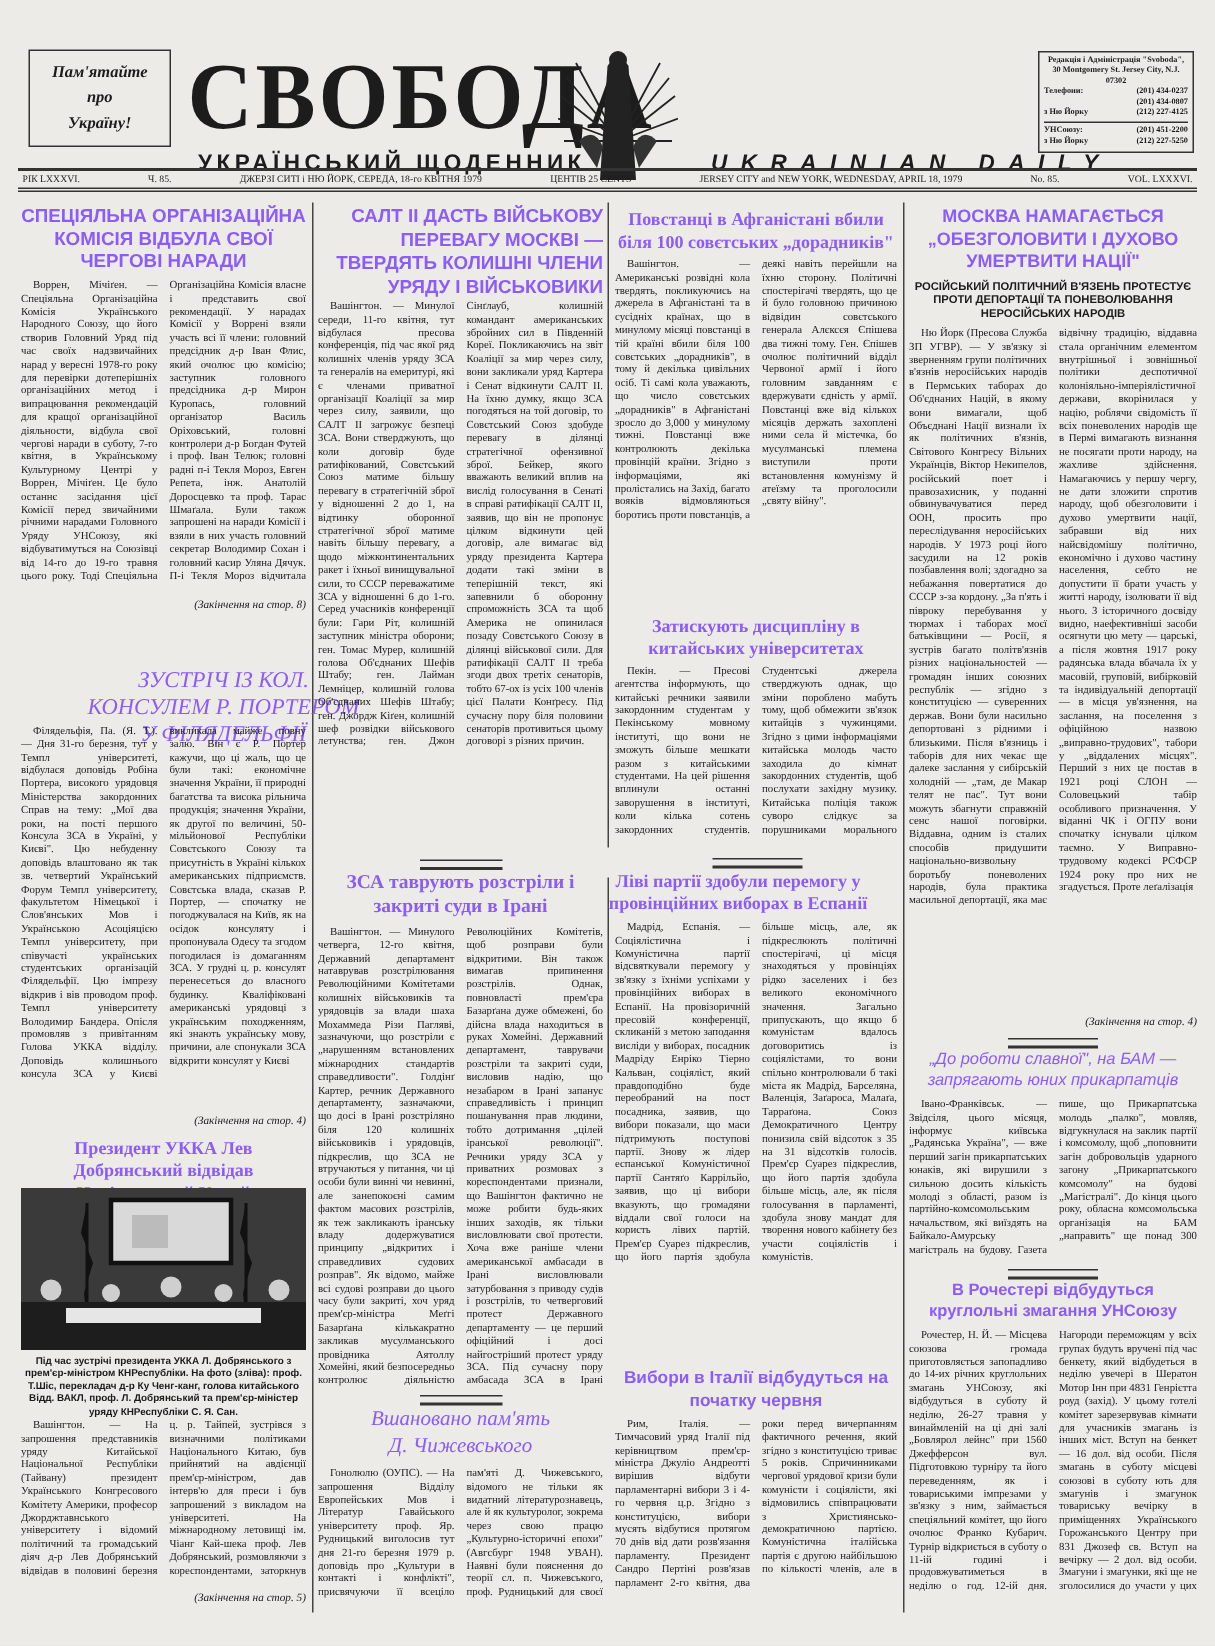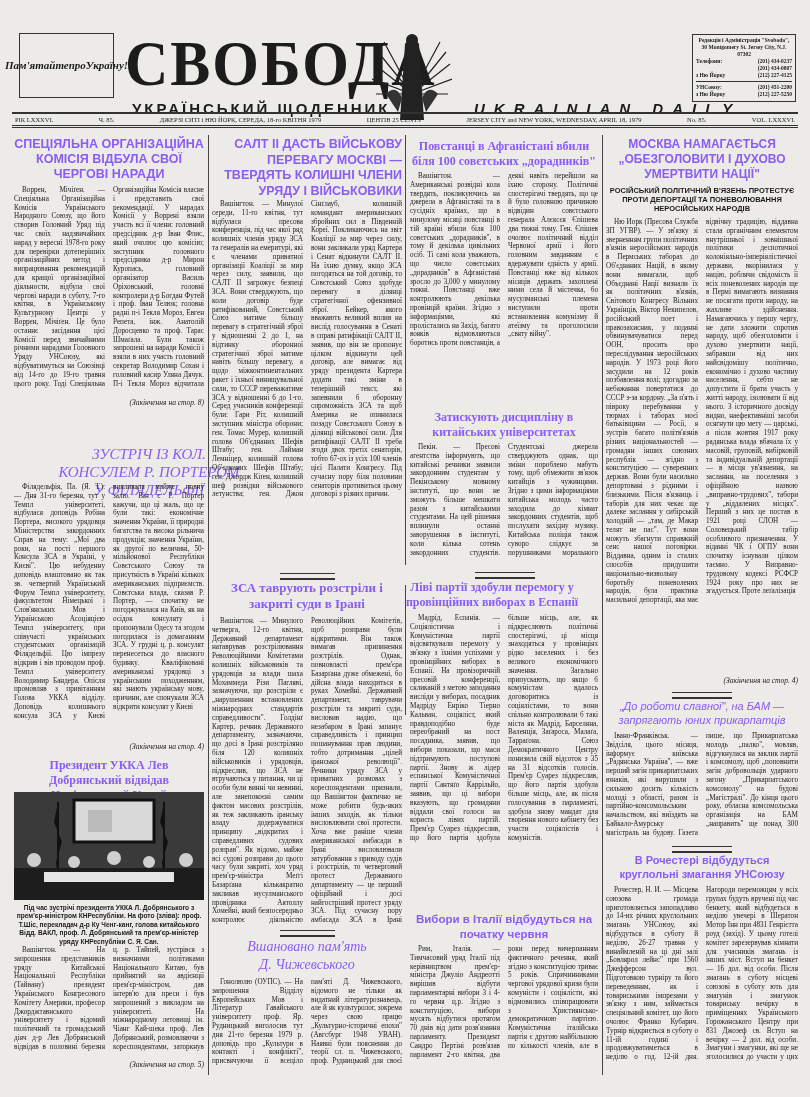--- a/index.html
+++ b/index.html
@@ -1,20 +1,20 @@
 <!DOCTYPE html>
 <html><head>
 <meta charset="utf-8">
 <style>
   html,body{margin:0;padding:0;}
   body{width:810px;height:1097px;overflow:hidden;background:#e9e7e2;color:#1c1c1c;font-family:"Liberation Serif",serif;position:relative;}
   .page{position:absolute;left:0;top:0;width:810px;height:1097px;background:#ecebe7;}
   
   .mast{position:absolute;left:12px;top:14px;width:786px;height:94px;}
-  .slogan{position:absolute;left:7px;top:19px;width:93px;height:63px;border:1px solid #333;display:flex;flex-direction:row;align-items:center;justify-content:center;font-style:italic;font-weight:bold;font-size:11px;line-height:17px;text-align:center;}
+  .slogan{position:absolute;left:7px;top:19px;width:93px;height:63px;border:1px solid #333;display:flex;flex-direction:column;align-items:center;justify-content:center;font-style:italic;font-weight:bold;font-size:11px;line-height:17px;text-align:center;}
   .title-uk{position:absolute;left:113px;top:20px;font-family:"Liberation Serif",serif;font-weight:bold;font-size:60px;letter-spacing:2px;line-height:60px;transform:scaleY(1.05);}
   .sub-uk{position:absolute;left:120px;top:86px;font-family:"Liberation Sans",sans-serif;font-weight:bold;font-size:15px;letter-spacing:3px;}
   .title-en{position:absolute;left:452px;top:20px;font-family:"Liberation Serif",serif;font-weight:bold;font-size:60px;letter-spacing:1px;line-height:60px;}
   .sub-en{position:absolute;left:462px;top:86px;font-family:"Liberation Sans",sans-serif;font-weight:bold;font-style:italic;font-size:15px;letter-spacing:9px;}
   .emblem{position:absolute;left:360px;top:10px;width:80px;height:96px;}
   .contact{position:absolute;left:680px;top:20px;width:104px;height:68px;border:1px solid #333;font-size:5.5px;line-height:7px;padding:2px 3px;box-sizing:border-box;font-family:"Liberation Serif",serif;}
   .contact .hdr{text-align:center;font-weight:bold;}
   .contact .row{display:flex;justify-content:space-between;font-weight:bold;}
   .contact hr{border:0;border-top:1px solid #333;margin:2px 0;}
   

